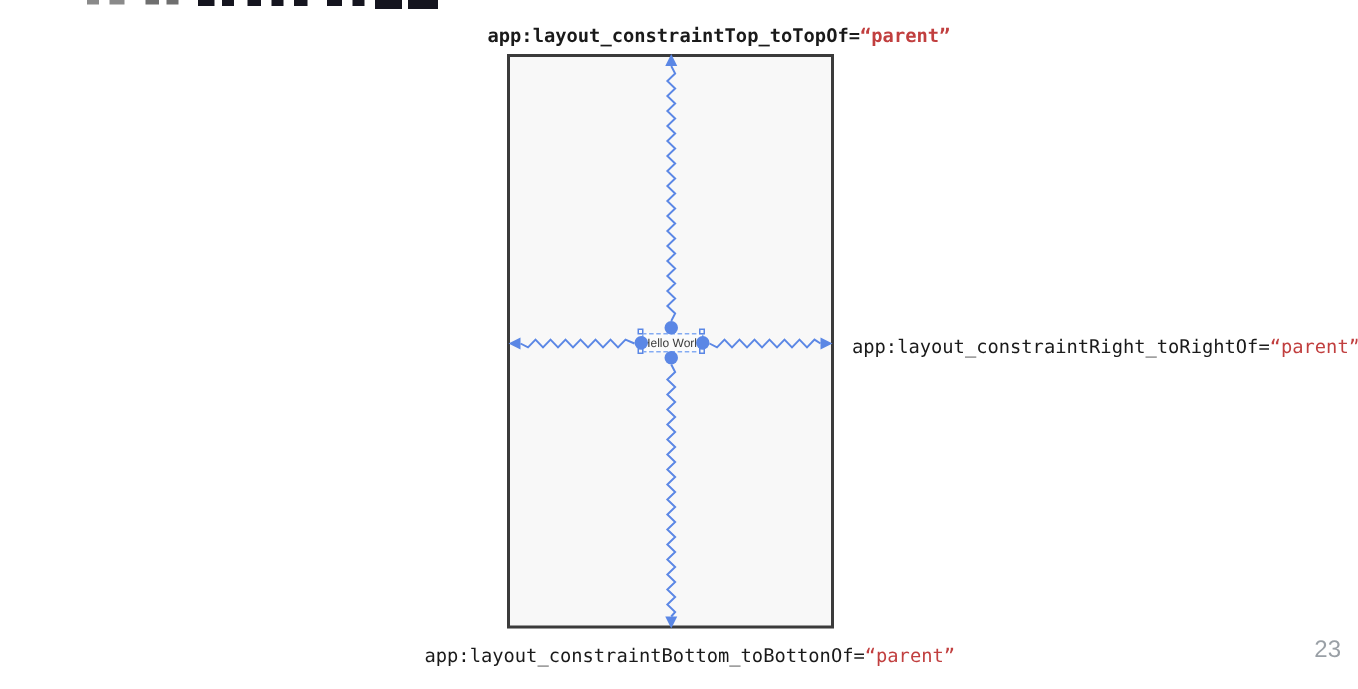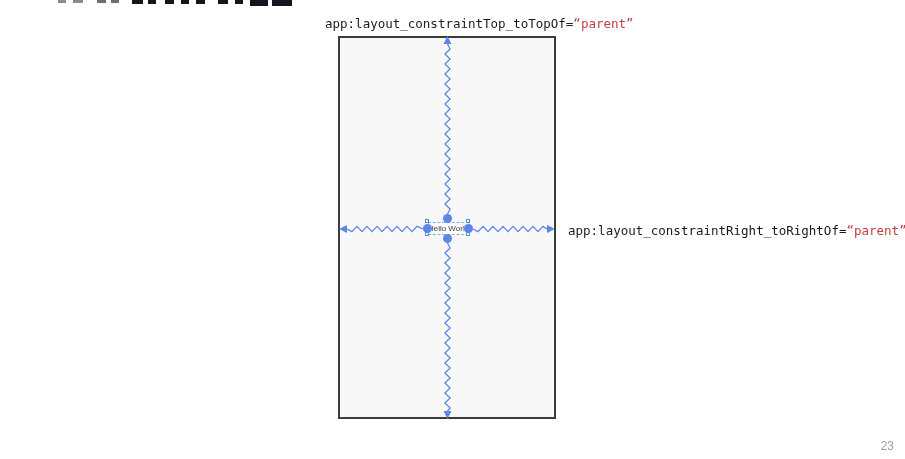--- a/index.html
+++ b/index.html
@@ -23,21 +23,21 @@
   
   .constraint-label {
     position: absolute;
     font-family: "DejaVu Sans Mono", "Liberation Mono", monospace;
     font-size: 12.5px;
     line-height: 14px;
     color: #1a1a1a;
     white-space: nowrap;
   }
   .constraint-label .val { color: #c13f3f; }
-  #label-top    { left: 325px; top: 17px;  }
+  #label-top    { left: 325px; top: 17px; font-weight: bold;  }
   #label-left   { left: 10px;  top: 224px; }
   #label-right  { left: 568px; top: 224px; }
   #label-bottom { left: 283px; top: 430px; }
 
   
   #parent-box {
     position: absolute;
     left: 338px; top: 36px;
     width: 214px; height: 379px;
     border: 2px solid #3b3b3b;
@@ -65,22 +65,22 @@
     position: absolute; width: 4px; height: 4px;
     border: 1.5px solid #5b87e5; background: #f8f8f8;
     box-sizing: border-box;
   }
   .anchor {
     position: absolute; width: 9px; height: 9px;
     border-radius: 50%; background: #5b87e5;
   }
 
   #page-number {
-    position: absolute; right: 11px; bottom: 6px;
-    font-size: 12px; color: #9aa0a6; margin-top: 47px;
+    position: absolute; right: 11px; bottom: 16px;
+    font-size: 16px; color: #9aa0a6; margin-top: 47px;
   }
 </style>
 </head>
 <body>
 
 <div id="slide">
 
   <div id="cropped-title">
       <div class="frag" style="left: 58px; width: 8px; height: 3px; background: rgb(138, 138, 138);"></div>
       <div class="frag" style="left: 73px; width: 10px; height: 3px; background: rgb(138, 138, 138);"></div>
@@ -95,20 +95,21 @@
       <div class="frag" style="left: 235px; width: 8px; height: 4px; background: rgb(21, 21, 31);"></div>
       <div class="frag" style="left: 250px; width: 18px; height: 6px; background: rgb(21, 21, 31);"></div>
       <div class="frag" style="left: 272px; width: 20px; height: 6px; background: rgb(21, 21, 31);"></div>
     </div>
 
   <div id="label-top" class="constraint-label"><span>app:layout_constraintTop_toTopOf=</span><span class="val">“parent”</span></div>
 
 
   <div id="label-right" class="constraint-label"><span>app:layout_constraintRight_toRightOf=</span><span class="val">“parent”</span></div>
 
+  <div id="label-bottom" class="constraint-label"><span>app:layout_constraintBottom_toBottonOf=</span><span class="val">“parent”</span></div>
 
   <div id="parent-box"></div>
 
   <svg id="springs-svg" width="905" height="459">
       <polyline points="447.5,44 450.1,49 444.9,54 450.1,59 444.9,64 450.1,69 444.9,74 450.1,79 444.9,84 450.1,89 444.9,94 450.1,99 444.9,104 450.1,109 444.9,114 450.1,119 444.9,124 450.1,129 444.9,134 450.1,139 444.9,144 450.1,149 444.9,154 450.1,159 444.9,164 450.1,169 444.9,174 450.1,179 444.9,184 450.1,189 444.9,194 450.1,199 444.9,204 450.1,209 447.5,214" fill="none" stroke="#5b87e5" stroke-width="1.3"></polyline>
       <polyline points="447.5,243 450.1,248 444.9,253 450.1,258 444.9,263 450.1,268 444.9,273 450.1,278 444.9,283 450.1,288 444.9,293 450.1,298 444.9,303 450.1,308 444.9,313 450.1,318 444.9,323 450.1,328 444.9,333 450.1,338 444.9,343 450.1,348 444.9,353 450.1,358 444.9,363 450.1,368 444.9,373 450.1,378 444.9,383 450.1,388 444.9,393 450.1,398 444.9,403 450.1,408 447.5,411" fill="none" stroke="#5b87e5" stroke-width="1.3"></polyline>
       <polyline points="347,229 352,231.6 357,226.4 362,231.6 367,226.4 372,231.6 377,226.4 382,231.6 387,226.4 392,231.6 397,226.4 402,231.6 407,226.4 412,231.6 417,226.4 423,229" fill="none" stroke="#5b87e5" stroke-width="1.3"></polyline>
       <polyline points="473,229 478,231.6 483,226.4 488,231.6 493,226.4 498,231.6 503,226.4 508,231.6 513,226.4 518,231.6 523,226.4 528,231.6 533,226.4 538,231.6 543,226.4 547,229" fill="none" stroke="#5b87e5" stroke-width="1.3"></polyline>
       <polygon points="447.5,36 443.5,44 451.5,44" fill="#5b87e5"></polygon>
       <polygon points="447.5,419 443.5,411 451.5,411" fill="#5b87e5"></polygon>

